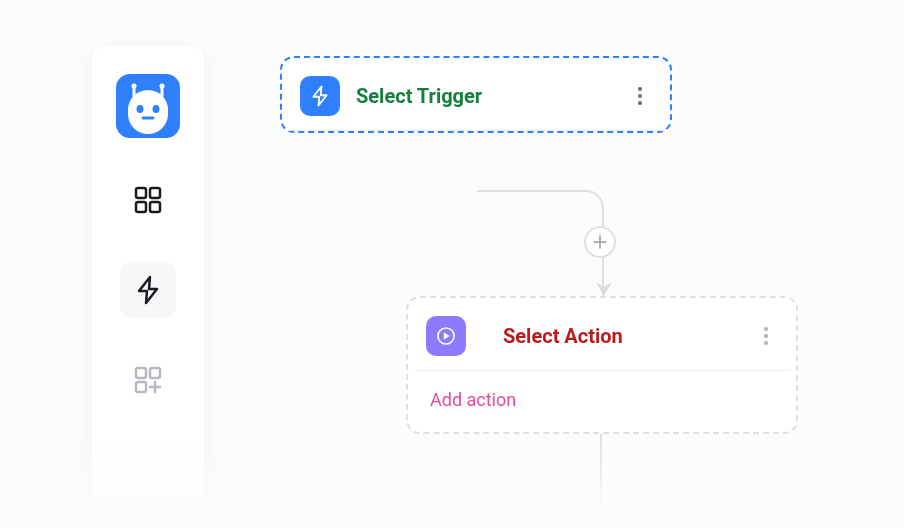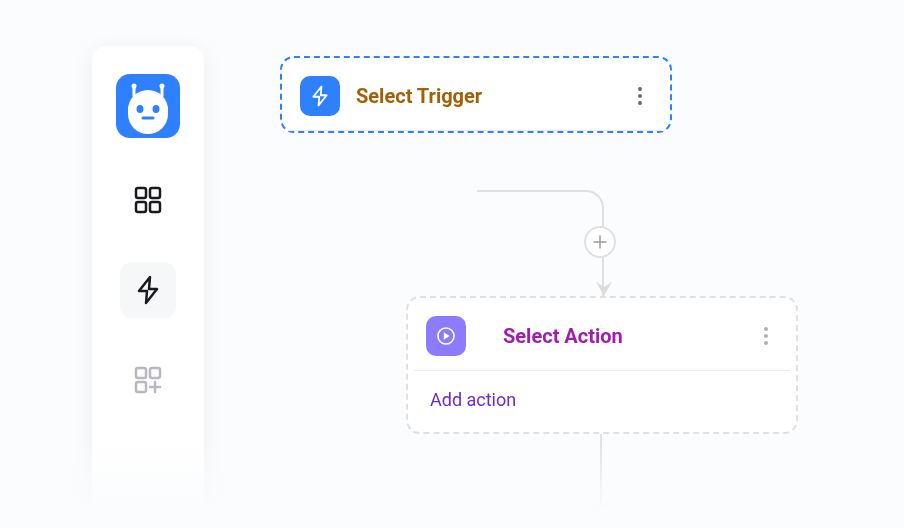--- a/index.html
+++ b/index.html
@@ -10,26 +10,26 @@
     .nav-btn.selected { background: #f6f7f9; }
     
     .canvas { position: absolute; left: 280px; top: 56px; width: 620px; height: 472px; }
     .node { position: absolute; width: 392px; background: #ffffff; border-radius: 14px; }
     .node-trigger { left: 0; top: 0; border: 2px dashed #2f80ff; }
     .node-action { left: 126px; top: 240px; border: 2px dashed #e0e0e0; }
     .node-header { display: flex; align-items: center; padding: 18px 18px 14px 18px; }
     .node-icon { width: 40px; height: 40px; border-radius: 10px; display: flex; align-items: center; justify-content: center; flex-shrink: 0; }
     .icon-trigger { background: #2f80ff; }
     .icon-action { background: #8c7bff; }
-    .node-title { font-size: 20px; font-weight: 700; color: #a16207; margin-left: 16px; flex: 1; }
-    .node-title.action { color: #a21caf; margin-left: 37px; }
+    .node-title { font-size: 20px; font-weight: 700; color: #15803d; margin-left: 16px; flex: 1; }
+    .node-title.action { color: #b91c1c; margin-left: 37px; }
     .node-menu { width: 24px; height: 24px; display: flex; align-items: center; justify-content: center; cursor: pointer; color: #6b6b73; }
     .node-divider { height: 1px; background: #ececef; margin: 0 6px; }
     .node-body { padding: 18px 22px 22px 22px; font-size: 18px; color: #3a3a40; cursor: pointer; }
-    .node-body.muted { color: #6d28d9; }
+    .node-body.muted { color: #ec4899; }
     
     .connector-box { position: absolute; left: 197px; top: 134px; width: 127px; height: 106px; border-top: 2px solid #e0e0e0; border-right: 2px solid #e0e0e0; border-top-right-radius: 18px; pointer-events: none; }
     .arrowhead { position: absolute; left: 316px; top: 226px; pointer-events: none; }
     .plus-badge { position: absolute; left: 304px; top: 170px; width: 32px; height: 32px; border-radius: 50%; background: #ffffff; border: 2px solid #e0e0e0; display: flex; align-items: center; justify-content: center; cursor: pointer; font-size: 18px; color: #9a9aa2; font-weight: 300; }
 
     .connector2-line { position: absolute; left: 320px; top: 374px; width: 2px; height: 80px; background: #e0e0e0; pointer-events: none; }
     .plus-badge2 { position: absolute; left: 306px; top: 448px; width: 32px; height: 32px; border-radius: 50%; background: #ffffff; border: 2px solid #eaeaea; display: flex; align-items: center; justify-content: center; cursor: pointer; font-size: 18px; color: #bcbcc4; font-weight: 300; }
     .fade-bottom { position: absolute; left: 0; right: 0; bottom: 0; height: 90px; background: linear-gradient(to bottom, rgba(251,252,254,0) 0%, rgba(251,252,254,1) 80%); pointer-events: none; }
   </style>
 </head>

